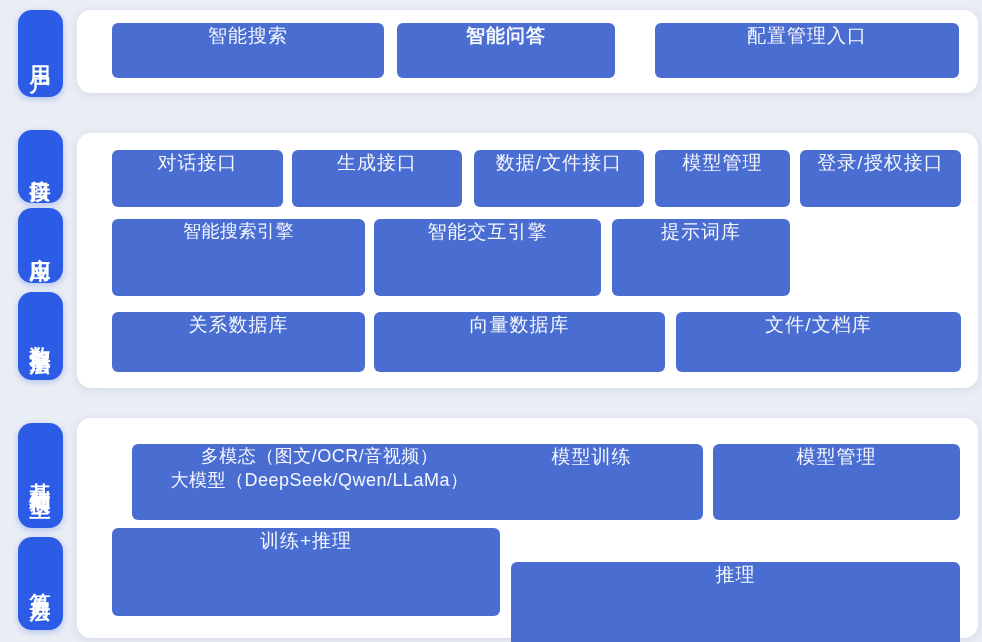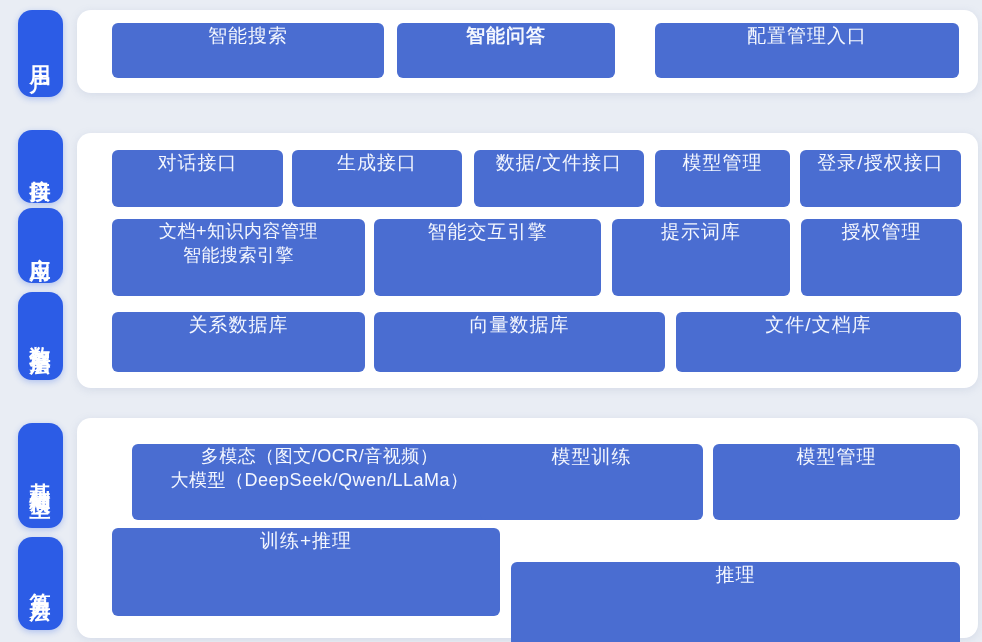--- a/index.html
+++ b/index.html
@@ -108,31 +108,27 @@
     <span>数据/文件接口</span>
   </div>
   <div class="box" style="left:655px;top:150px;width:135px;height:57px;">
     <span>模型管理</span>
   </div>
   <div class="box" style="left:800px;top:150px;width:161px;height:57px;">
     <span>登录/授权接口</span>
   </div>
 
   <div class="box two-line" style="left:112px;top:219px;width:253px;height:77px;">
-    <span>文档+知识内容管理</span>
     <span>智能搜索引擎</span>
   </div>
   <div class="box" style="left:612px;top:219px;width:178px;height:77px;">
     <span>提示词库</span>
   </div>
   <div class="box" style="left:374px;top:219px;width:227px;height:77px;">
     <span>智能交互引擎</span>
-  </div>
-  <div class="box" style="left:801px;top:219px;width:161px;height:77px;">
-    <span>授权管理</span>
   </div>
 
   <div class="box" style="left:112px;top:312px;width:253px;height:60px;">
     <span>关系数据库</span>
   </div>
   <div class="box" style="left:374px;top:312px;width:291px;height:60px;">
     <span>向量数据库</span>
   </div>
   <div class="box" style="left:676px;top:312px;width:285px;height:60px;">
     <span>文件/文档库</span>

